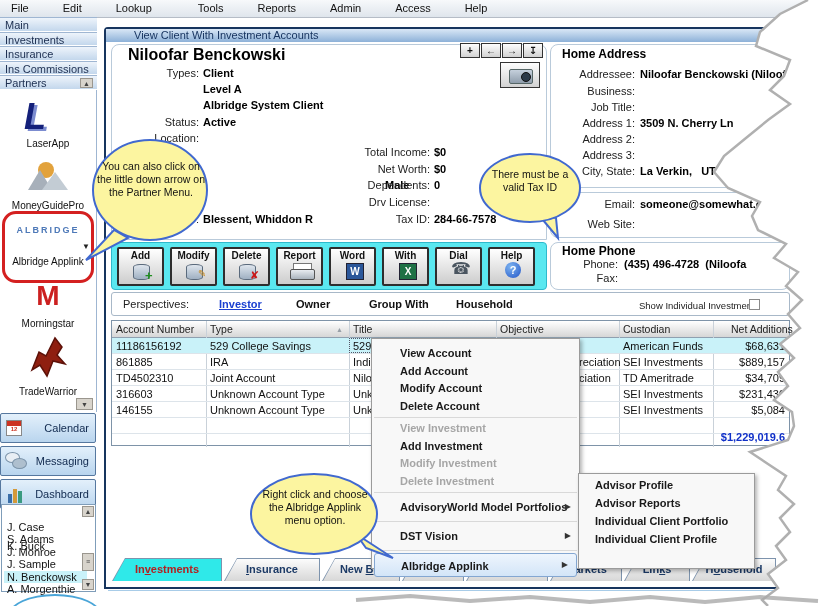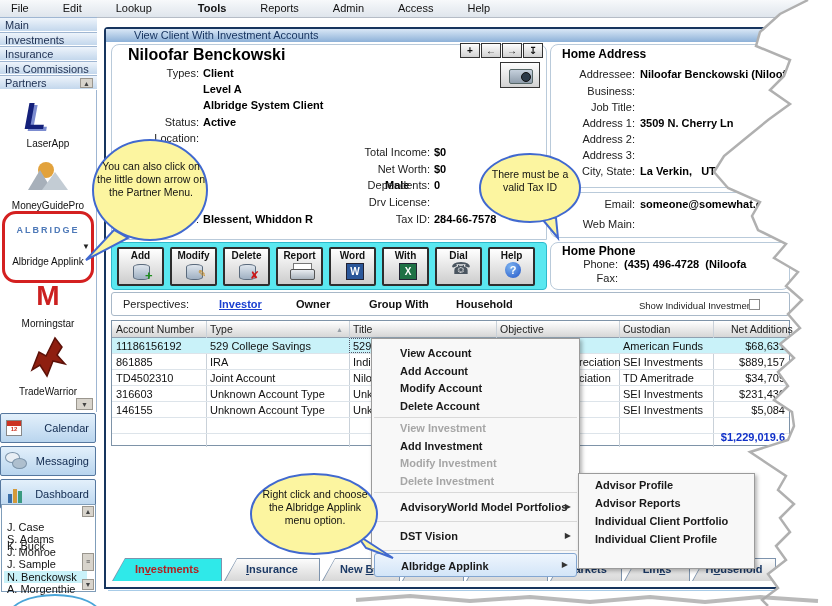--- a/index.html
+++ b/index.html
@@ -84,21 +84,21 @@
 </style>
 </head>
 <body>
 
 <div id="stage">
 
   <div class="a" id="menubar">
     <div class="mbi">File</div>
     <div class="mbi">Edit</div>
     <div class="mbi">Lookup</div>
-    <div class="mbi" style="margin-left:12px;font-weight:bold;">Tools</div>
+    <div class="mbi" style="margin-left:12px;">Tools</div>
     <div class="mbi">Reports</div>
     <div class="mbi">Admin</div>
     <div class="mbi">Access</div>
     <div class="mbi">Help</div>
   </div>
 
   <div class="a snav" style="top:17px;">Main</div>
   <div class="a snav" style="top:31.6px;">Investments</div>
   <div class="a snav" style="top:46.2px;">Insurance</div>
   <div class="a snav" style="top:60.8px;">Ins Commissions</div>
@@ -214,21 +214,21 @@
   <div class="lbl" style="left:550px;top:117px;width:85px;">Address 1:</div>
   <div class="val" style="left:640px;top:117px;">3509 N. Cherry Ln</div>
   <div class="lbl" style="left:550px;top:133px;width:85px;">Address 2:</div>
   <div class="lbl" style="left:550px;top:149px;width:85px;">Address 3:</div>
   <div class="lbl" style="left:550px;top:165px;width:85px;">City, State:</div>
   <div class="val" style="left:640px;top:165px;white-space:pre;">La Verkin,   UT   847</div>
 
   <div class="a panel" style="left:550px;top:192px;width:240px;height:46px;border-radius:8px;"></div>
   <div class="lbl" style="left:550px;top:198px;width:85px;">Email:</div>
   <div class="val" style="left:640px;top:198px;">someone@somewhat.co</div>
-  <div class="lbl" style="left:550px;top:218px;width:85px;">Web Main:</div>
+  <div class="lbl" style="left:550px;top:218px;width:85px;">Web Site:</div>
 
   <div class="a panel" style="left:550px;top:242px;width:240px;height:48px;border-radius:8px;"></div>
   <div class="val" style="left:562px;top:244px;font-size:12px;">Home Phone</div>
   <div class="lbl" style="left:550px;top:258px;width:68px;">Phone:</div>
   <div class="val" style="left:624px;top:258px;white-space:pre;">(435) 496-4728  (Niloofa</div>
   <div class="lbl" style="left:550px;top:272px;width:68px;">Fax:</div>
 
   <div class="a" id="toolbar">
     <div class="tbtn">
       <div class="cap">Add</div>

